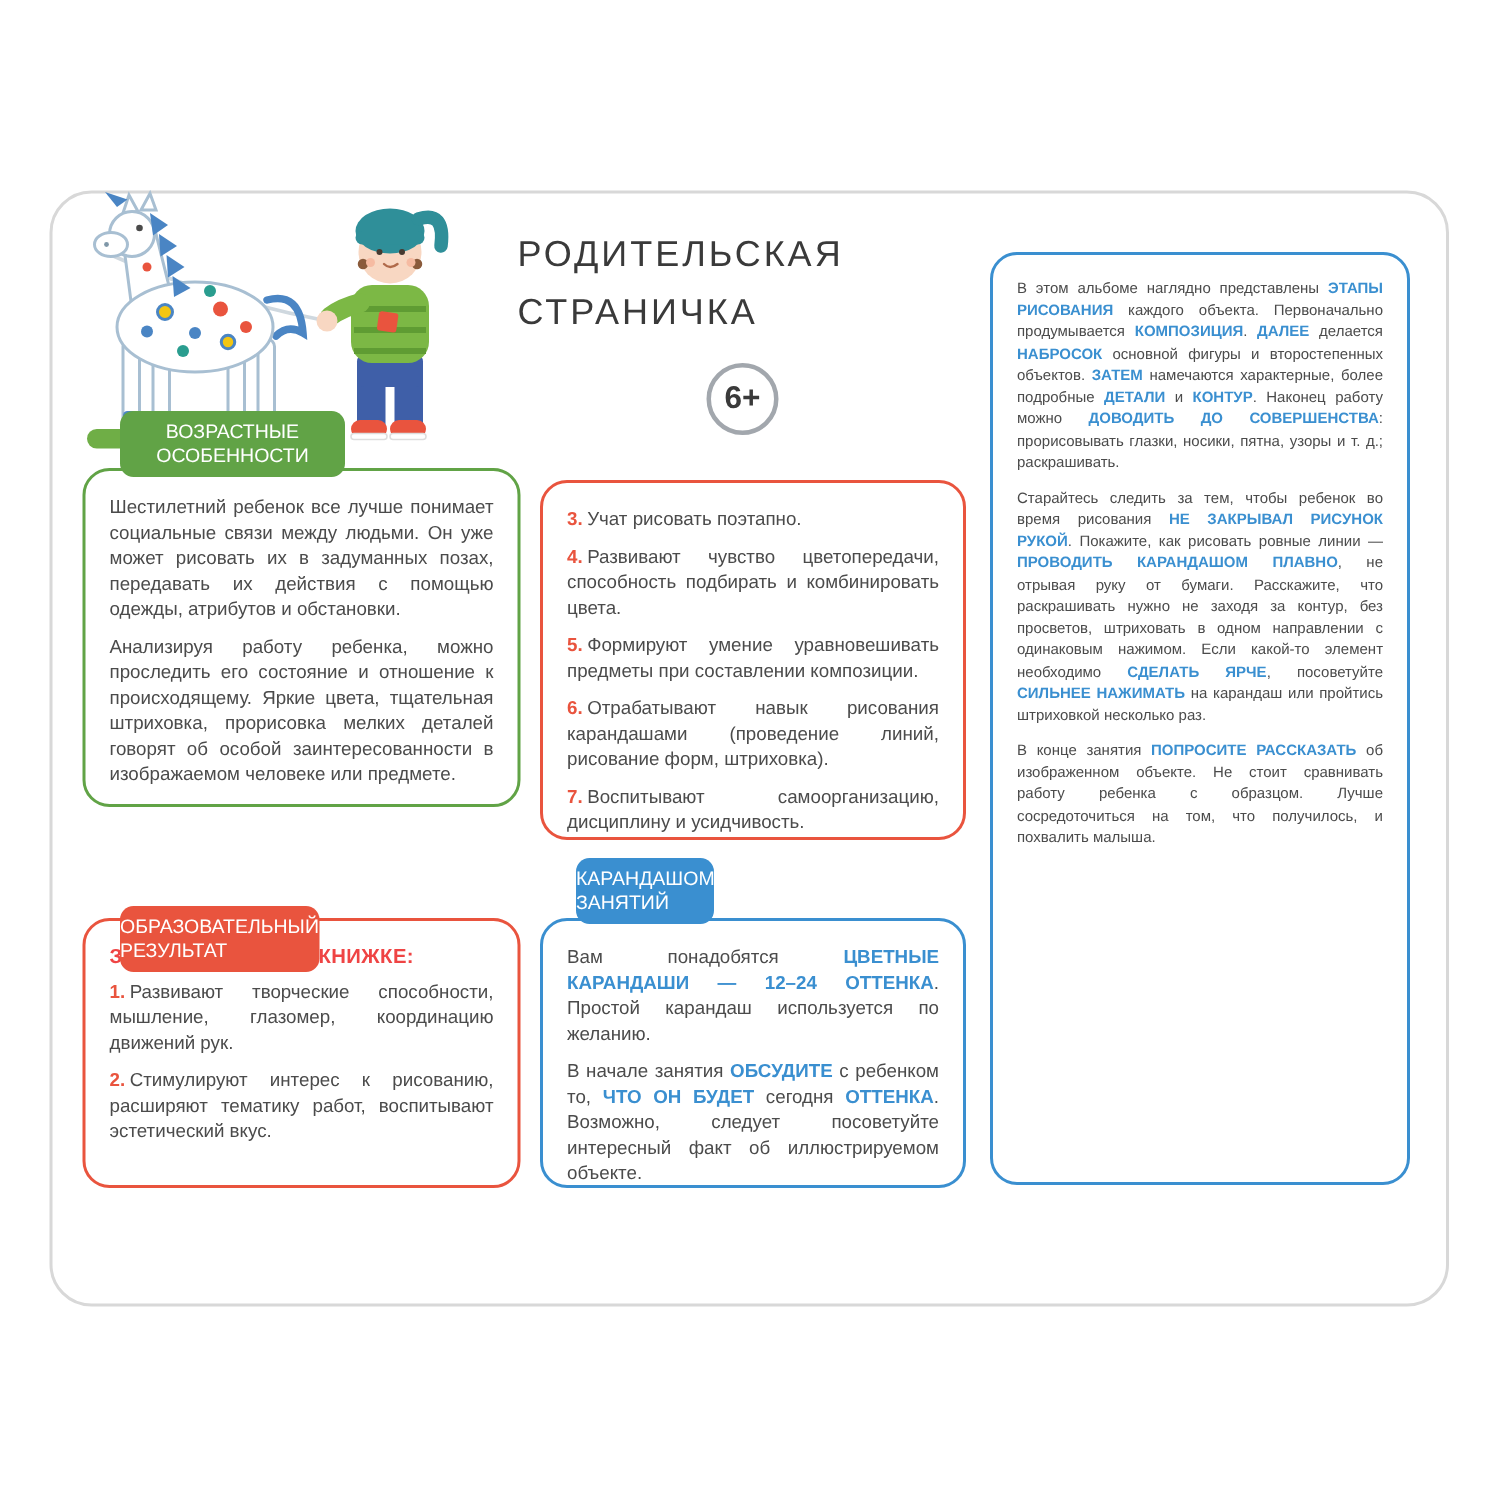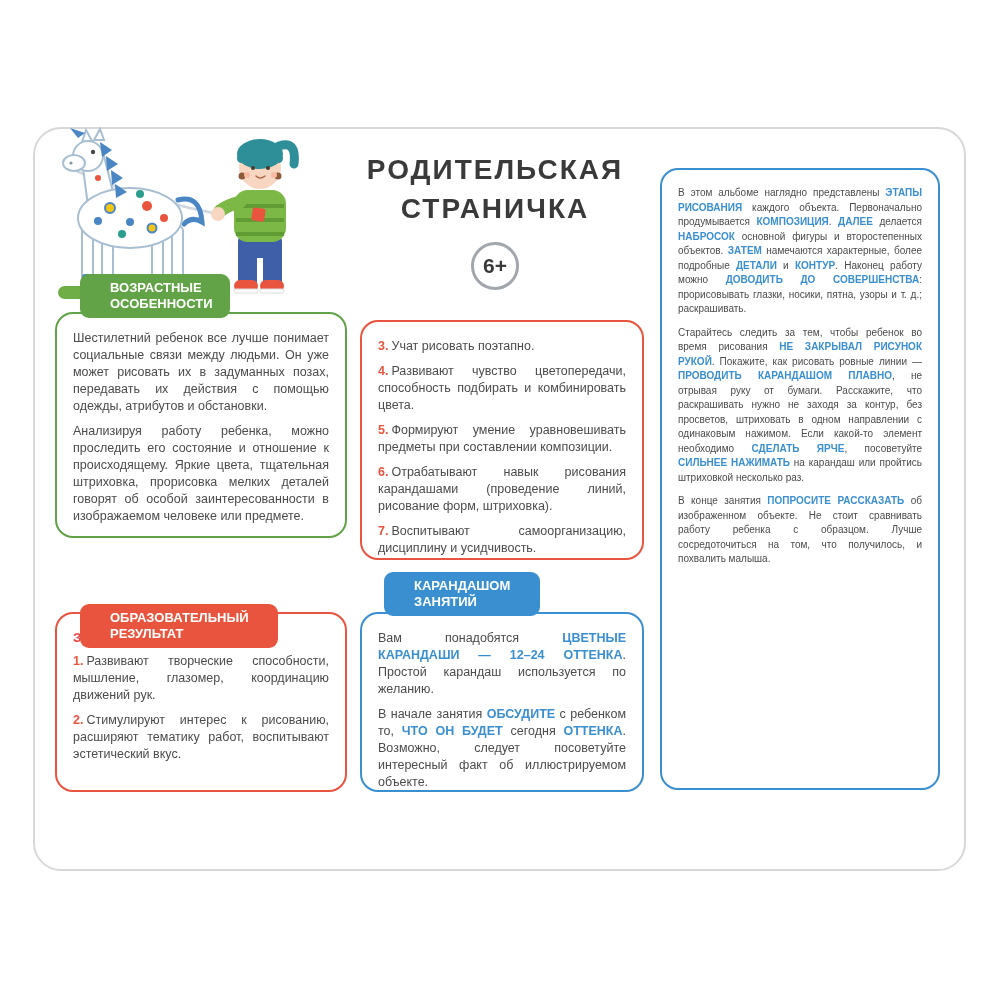--- a/index.html
+++ b/index.html
@@ -6,29 +6,29 @@
   html,body { background:#ffffff; }
   body { width:1001px; height:1001px; font-family:"Liberation Sans", sans-serif; position:relative; overflow:hidden; }
 
   .page { position:absolute; inset:0; background:#fff; }
 
   .frame { position:absolute; left:33px; top:127px; width:933px; height:744px;
            border:2px solid #d8d8d8; border-radius:28px; z-index:0; }
 
   .illustration { position:absolute; left:52px; top:126px; width:295px; height:192px; z-index:2; }
 
-  .title { position:absolute; left:345px; top:150px; width:300px; text-align:center;
-           font-weight:bold; font-size:28px; line-height:39px; letter-spacing:2px; color:#3a3a3a; z-index:2; }
+  .title { position:absolute; left:345px; top:150px; width:300px; 
+           font-weight:normal; font-size:24px; line-height:39px; letter-spacing:2px; color:#3a3a3a; z-index:2; }
 
   .age-circle { position:absolute; left:471px; top:242px; width:48px; height:48px;
                 border:3px solid #a2a7ad; border-radius:50%; text-align:center;
                 line-height:42px; font-size:21px; font-weight:bold; color:#3a3a3a; z-index:2; }
 
-  .badge { position:absolute; color:#fff; font-weight:bold; font-size:13px; line-height:16px;
-           padding:6px 30px; border-radius:9px; z-index:4; }
+  .badge { position:absolute; color:#fff; font-weight:normal; font-size:13px; line-height:16px;
+           padding:6px 0; border-radius:9px; z-index:4; }
   .badge-green { left:80px; top:274px; width:150px; text-align:center; background:#61a346; }
   .badge-red   { left:80px; top:572px; background:#e9543e;margin-top:32px; }
   .badge-blue  { left:384px; top:572px; background:#3a8fd0; }
 
   .box { position:absolute; background:#fff; border-radius:18px; overflow:hidden; z-index:1; }
   .box-green  { left:55px;  top:312px; width:292px; height:226px; border:2px solid #61a346; padding:16px 16px 12px; }
   .box-orange { left:360px; top:320px; width:284px; height:240px; border:2px solid #e9543e; padding:16px 16px 0; }
   .box-red    { left:55px;  top:612px; width:292px; height:180px; border:2px solid #e9543e; padding:16px 16px 12px; }
   .box-blueorg{ left:360px; top:612px; width:284px; height:180px; border:2px solid #3a8fd0; padding:16px 16px 12px; }
   .box-right  { left:660px; top:168px; width:280px; height:622px; border:2px solid #3a8fd0; padding:16px; }

